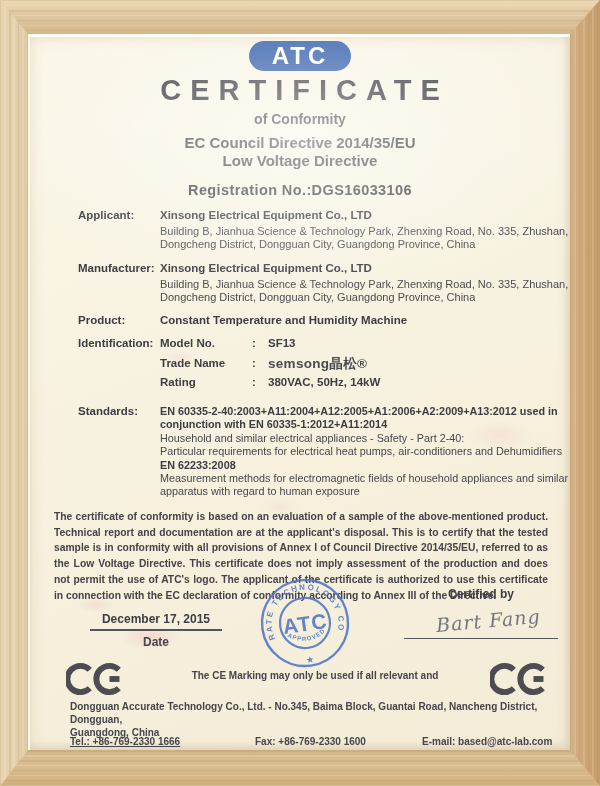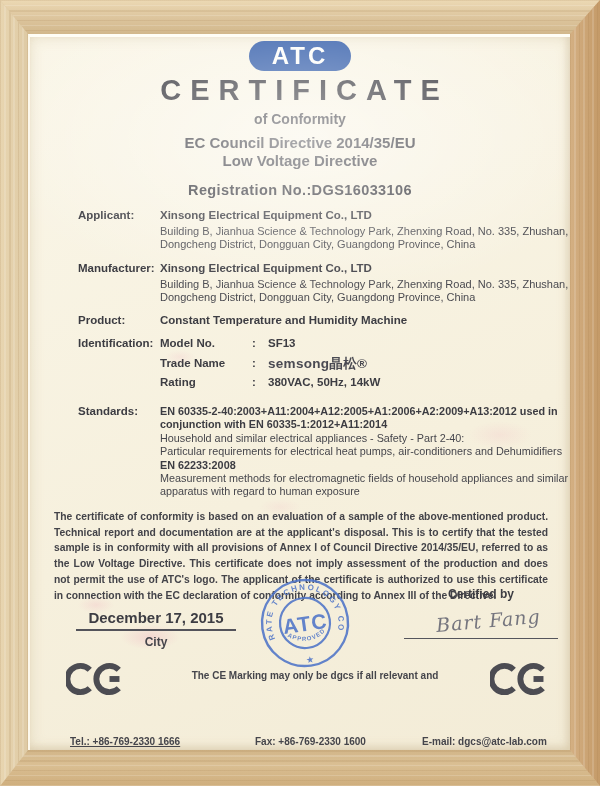--- a/index.html
+++ b/index.html
@@ -59,21 +59,21 @@
   .idrow{display:grid;grid-template-columns:92px 16px 1fr;margin-bottom:6px;font-size:11.5px;}
   .idname,.idsep,.idval{font-weight:bold;color:#3d3d43;}
   .trade{font-size:13.5px;letter-spacing:.3px;color:#4a4a52;}
   .std-line{white-space:nowrap;font-size:10.8px;line-height:13.4px;color:#46464c;}
   .std-b{font-weight:bold;color:#3c3c42;}
   
   .para{margin:7px 22px 0 24px;font-size:10.3px;font-weight:bold;line-height:15.8px;
     text-align:justify;color:#434349;}
   
   .date-block{position:absolute;left:42px;top:572px;width:168px;text-align:center;}
-  .date-value{display:inline-block;font-size:15px;font-weight:bold;color:#3d3d43;
+  .date-value{display:inline-block;font-size:12px;font-weight:bold;color:#3d3d43;
     border-bottom:2px solid #53535a;padding:0 12px 3px;}
   .date-label{margin-top:4px;font-size:12px;font-weight:bold;color:#45454b;}
   .sig-block{position:absolute;left:372px;top:550px;width:158px;text-align:center;}
   .certby{font-size:12px;font-weight:bold;color:#3d3d43;}
   .sig-svg{display:block;margin:0 auto;}
   .sig-line{border:0;border-top:1.5px solid #55555c;margin:-3px 2px 0;}
   .stamp{position:absolute;left:225px;top:536px;width:100px;height:100px;
     transform:rotate(-8deg);opacity:.88;}
   .ce{position:absolute;top:620px;}
   .ce-left{left:36px;}
@@ -160,21 +160,21 @@
           <div class="std-line">Measurement methods for electromagnetic fields of household appliances and similar</div>
           <div class="std-line">apparatus with regard to human exposure</div>
         </div>
       </div>
     </div>
 
     <div class="para">The certificate of conformity is based on an evaluation of a sample of the above-mentioned product. Technical report and documentation are at the applicant's disposal. This is to certify that the tested sample is in conformity with all provisions of Annex I of Council Directive 2014/35/EU, referred to as the Low Voltage Directive. This certificate does not imply assessment of the production and does not permit the use of ATC's logo. The applicant of the certificate is authorized to use this certificate in connection with the EC declaration of conformity according to Annex III of the Directive.</div>
 
     <div class="date-block">
       <div class="date-value">December 17, 2015</div>
-      <div class="date-label">City</div>
+      <div class="date-label">Date</div>
     </div>
 
     <div class="sig-block">
       <div class="certby">Certified by</div>
       <svg class="sig-svg" width="150" height="40" viewBox="0 0 150 40">
         <text x="30" y="27" font-family="DejaVu Serif, serif" font-style="italic" font-size="19" fill="#75757e" letter-spacing="1" transform="rotate(-5 75 20)">Bart Fang</text>
       </svg>
       <hr class="sig-line">
     </div>
 
@@ -200,27 +200,31 @@
       <path d="M 58.25 11.75 A 14.5 14.5 0 1 0 58.25 32.25" fill="none" stroke="#4c4c52" stroke-width="6.5"></path>
       <path d="M 48 22 H 59" stroke="#4c4c52" stroke-width="6.5"></path>
     </svg>
     <svg class="ce ce-right" width="58" height="44" viewBox="0 0 64 44">
       <path d="M 26.25 11.75 A 14.5 14.5 0 1 0 26.25 32.25" fill="none" stroke="#4c4c52" stroke-width="6.5"></path>
       <path d="M 58.25 11.75 A 14.5 14.5 0 1 0 58.25 32.25" fill="none" stroke="#4c4c52" stroke-width="6.5"></path>
       <path d="M 48 22 H 59" stroke="#4c4c52" stroke-width="6.5"></path>
     </svg>
 
     <div class="ce-note">
-      <div>The CE Marking may only be dgcs if all relevant and</div>
-    </div>
-
+      <div>The CE Marking may only be used if all relevant and</div>
+    </div>
+
+    <div class="f-addr">
+      <div>Dongguan Accurate Technology Co., Ltd. - No.345, Baima Block, Guantai Road, Nancheng District, Dongguan,</div>
+      <div>Guangdong, China</div>
+    </div>
 
     <div class="contact c-tel">Tel.: +86-769-2330 1666</div>
     <div class="contact c-fax">Fax: +86-769-2330 1600</div>
-    <div class="contact c-mail">E-mail: dgcs@atc-lab.com</div>
+    <div class="contact c-mail">E-mail: based@atc-lab.com</div>
 
   </div>
 
   <div class="frame frame-top"></div>
   <div class="frame frame-bottom"></div>
   <div class="frame frame-left"></div>
   <div class="frame frame-right"></div>
 </div>
 
 </body></html>

